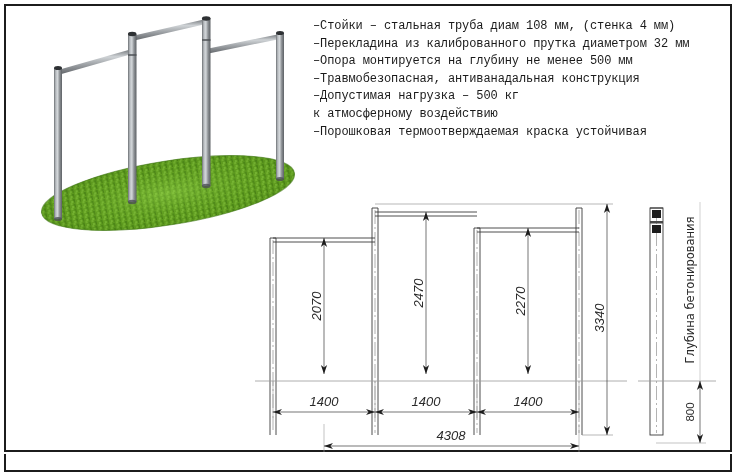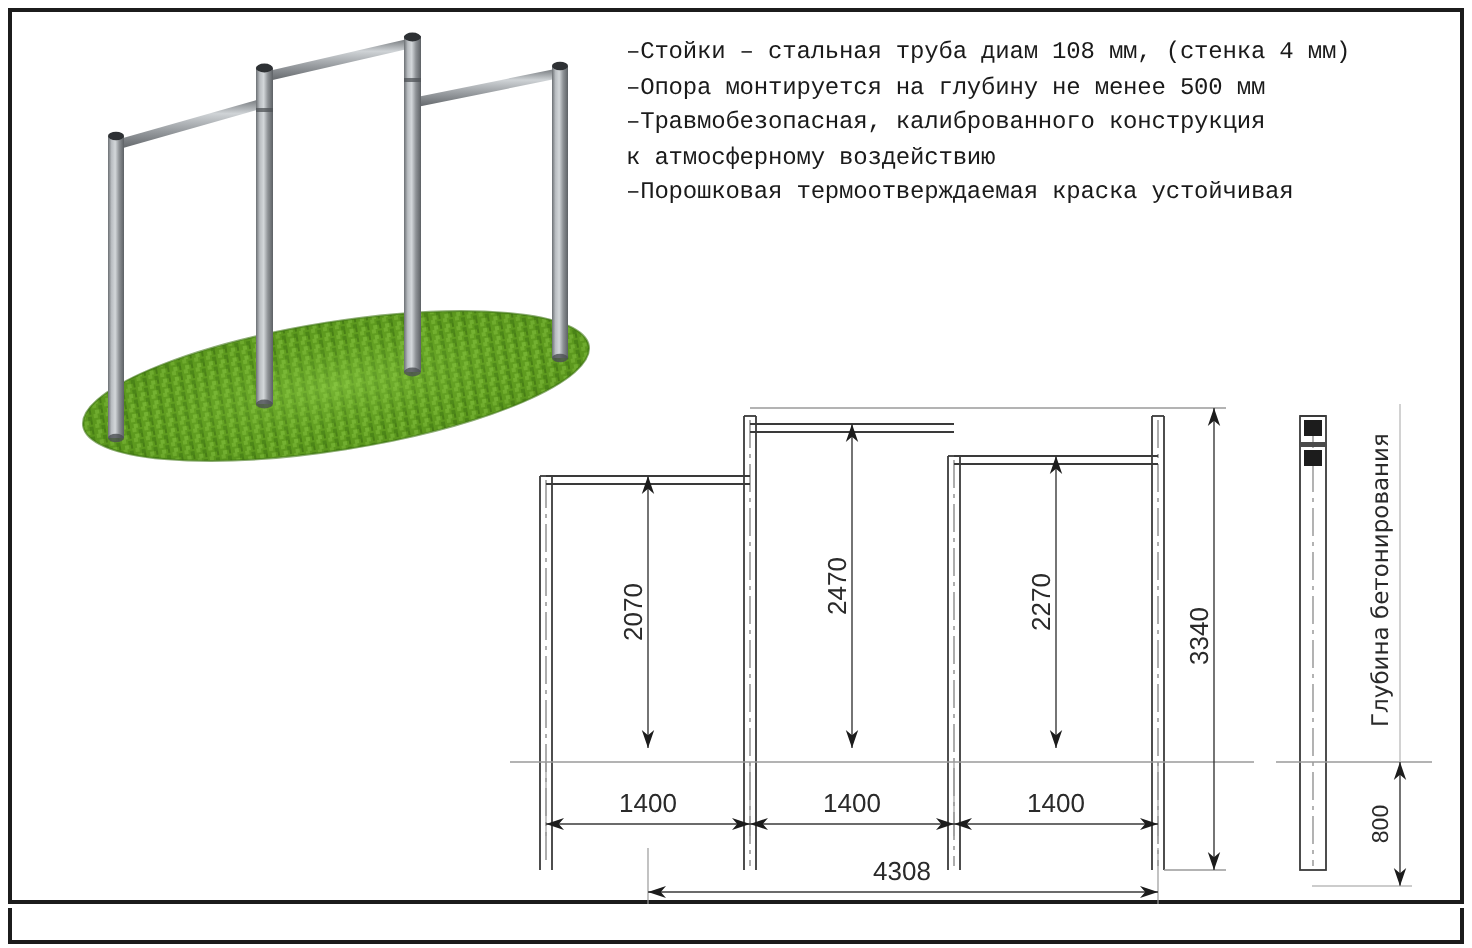--- a/index.html
+++ b/index.html
@@ -61,20 +61,21 @@
     height: 220px;
   }
 
   
   .elev {
     position: absolute;
     left: 255px;
     top: 190px;
     width: 375px;
     height: 265px;
+    font-style: italic;
   }
   .detail {
     position: absolute;
     left: 638px;
     top: 190px;
     width: 96px;
     height: 265px;
   }
 
   svg { display: block; overflow: visible; }
@@ -98,22 +99,24 @@
 </head>
 <body>
 
 <div id="page">
 
   <div class="frame-outline"></div>
   <div class="frame-band"></div>
 
   <div class="spec-block">
     <div class="spec-line">–Стойки – стальная труба диам 108 мм, (стенка 4 мм)</div>
+    <div class="spec-line">–Перекладина из калиброванного прутка диаметром 32 мм</div>
     <div class="spec-line">–Опора монтируется на глубину не менее 500 мм</div>
-    <div class="spec-line">–Травмобезопасная, калиброванного конструкция</div>
+    <div class="spec-line">–Травмобезопасная, антиванадальная конструкция</div>
+    <div class="spec-line">–Допустимая нагрузка – 500 кг</div>
     <div class="spec-line">к атмосферному воздействию</div>
     <div class="spec-line">–Порошковая термоотверждаемая краска устойчивая</div>
   </div>
 
   <div class="render-wrap">
     <svg width="280" height="220" viewBox="0 0 280 220">
       <defs>
         <linearGradient id="postGrad" x1="0" y1="0" x2="1" y2="0">
           <stop offset="0%" stop-color="#6b6f73"></stop>
           <stop offset="22%" stop-color="#b9bdc1"></stop>

